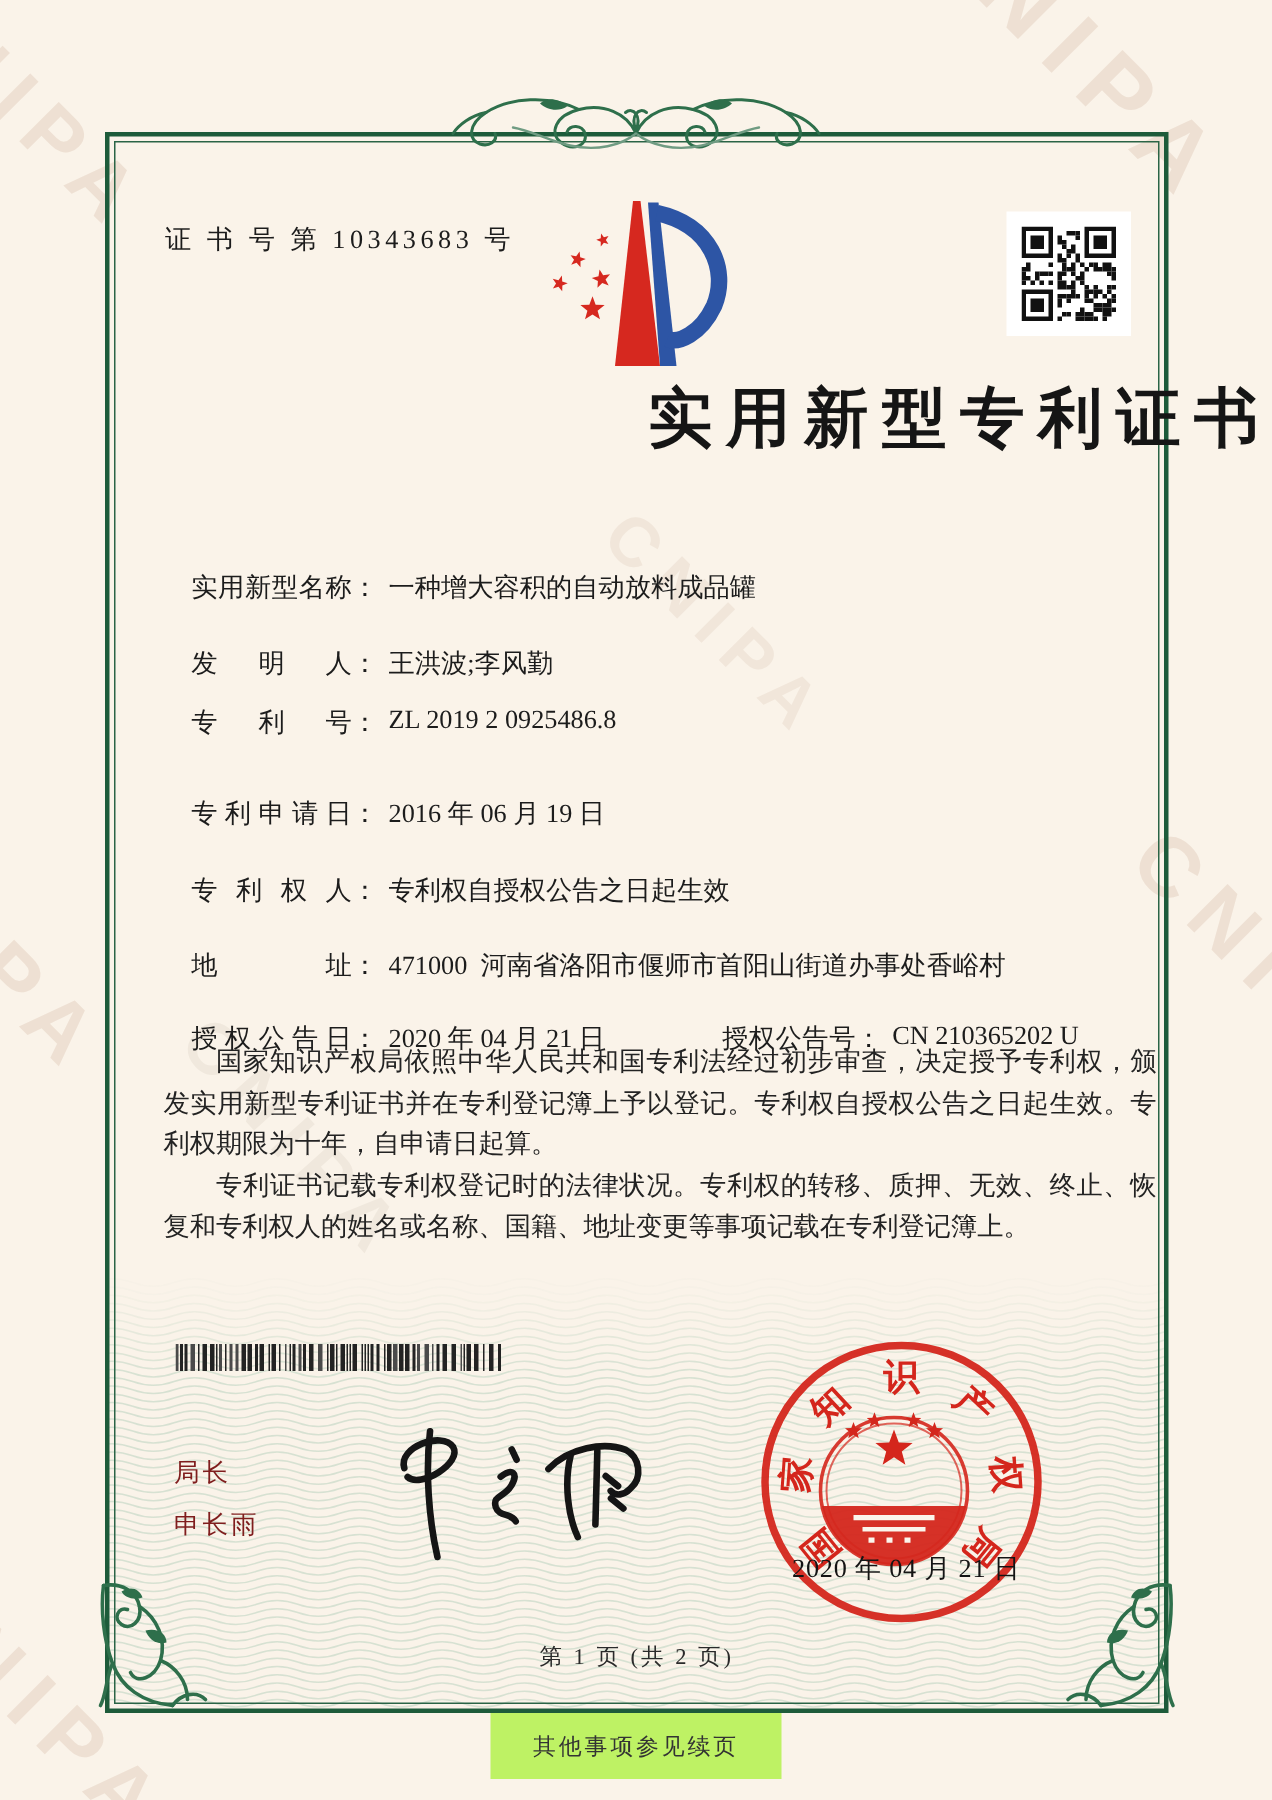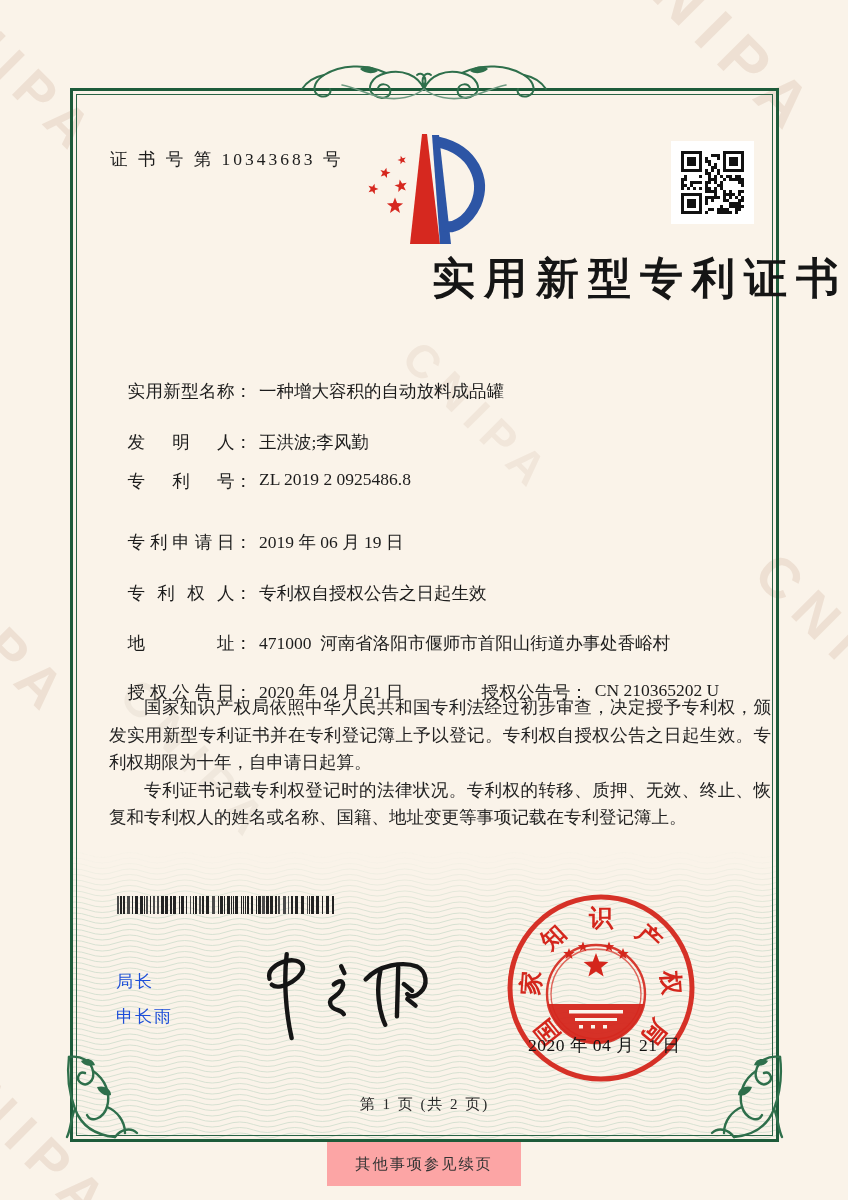--- a/index.html
+++ b/index.html
@@ -26,33 +26,33 @@
   .fpair2{position:absolute;left:345px;top:0;white-space:pre;}
   .fpair2 .flabel{width:89px;}
   
   .paras{position:absolute;left:109px;top:694px;width:662px;font-size:17.5px;line-height:27.6px;
          text-align:justify;z-index:4;color:#232323;}
   .paras p{margin:0;text-indent:2em;}
   
   .barcode{position:absolute;left:117px;top:896px;z-index:4;}
   
   .director{position:absolute;left:116px;font-family:"Liberation Sans","DejaVu Sans",sans-serif;
-            font-size:17px;letter-spacing:2px;z-index:4;color:#1d4ed8;}
+            font-size:17px;letter-spacing:2px;z-index:4;color:#7f1d1d;}
   .sig{position:absolute;left:246px;top:938px;z-index:4;transform:rotate(-2deg);}
   
   .seal{position:absolute;left:501px;top:888px;width:200px;height:200px;z-index:5;}
   .sealring{position:absolute;left:501px;top:888px;width:200px;height:200px;z-index:5;pointer-events:none;}
   .sealring span{position:absolute;font-size:24px;font-weight:bold;color:#d4261c;
                  transform-origin:center;font-family:"Liberation Serif",serif;}
   .sealdate{position:absolute;left:528px;top:1033px;font-size:17.5px;letter-spacing:.5px;
             color:#141414;z-index:6;white-space:pre;}
   
   .pagenum{position:absolute;left:70px;top:1095px;width:709px;text-align:center;font-size:15px;
            letter-spacing:2px;z-index:4;color:#2a2a2a;}
-  .notepatch{position:absolute;left:327px;top:1142px;width:194px;height:44px;background:#fca5a5;
+  .notepatch{position:absolute;left:327px;top:1142px;width:194px;height:44px;background:#bef264;
              z-index:4;display:flex;align-items:center;justify-content:center;}
   .note{font-size:15.2px;letter-spacing:2px;color:#333;}
   .z2{z-index:2;} .z3{z-index:3;} .z4{z-index:4;}
 </style>
 </head>
 <body>
 
 <div class="page">
 
   <span class="wm" style="left:-46px;top:-34px;font-size:54px;transform:rotate(45deg);">CNIPA</span>
@@ -317,21 +317,21 @@
   <div class="frow" style="top:409px">
     <span class="flabel">发明人</span><span class="fcolon">：</span><span class="fval">王洪波;李风勤</span>
   </div>
   <div class="frow" style="top:358px">
     <span class="flabel">实用新型名称</span><span class="fcolon">：</span><span class="fval">一种增大容积的自动放料成品罐</span>
   </div>
   <div class="frow" style="top:448px">
     <span class="flabel">专利号</span><span class="fcolon">：</span><span class="fval">ZL 2019 2 0925486.8</span>
   </div>
   <div class="frow" style="top:509px">
-    <span class="flabel">专利申请日</span><span class="fcolon">：</span><span class="fval">2019 年 06 月 19 日</span>
+    <span class="flabel">专利申请日</span><span class="fcolon">：</span><span class="fval">2016 年 06 月 19 日</span>
   </div>
   <div class="frow" style="top:560px">
     <span class="flabel">专利权人</span><span class="fcolon">：</span><span class="fval">专利权自授权公告之日起生效</span>
   </div>
   <div class="frow" style="top:610px">
     <span class="flabel">地址</span><span class="fcolon">：</span><span class="fval">471000  河南省洛阳市偃师市首阳山街道办事处香峪村</span>
   </div>
   <div class="frow" style="top:659px">
     <span class="flabel">授权公告日</span><span class="fcolon">：</span><span class="fval">2020 年 04 月 21 日</span>
     <span class="fpair2">

